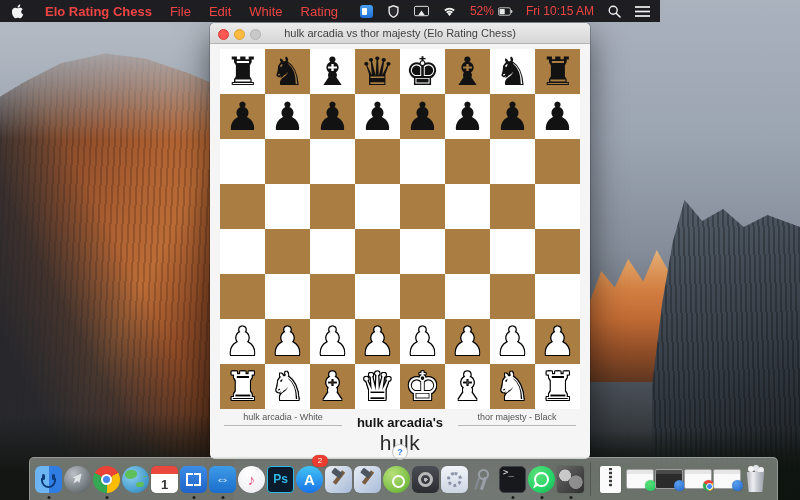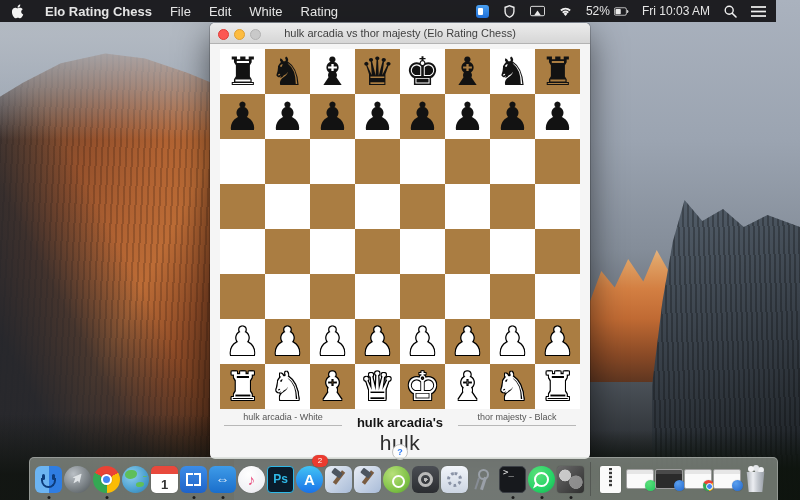--- a/index.html
+++ b/index.html
@@ -25,22 +25,22 @@
     background:linear-gradient(180deg,#ecd2b2 0%,#e0a468 18%,#d37f42 38%,#c06a33 58%,#8a4a26 82%,#5f3620 100%);}
   .wp-right-cliff{position:absolute;left:652px;top:200px;right:0;bottom:0;
     clip-path:polygon(22% 0,34% 7%,48% 3%,62% 9%,78% 5%,100% 9%,100% 100%,0 100%,0 62%,7% 34%,14% 14%);
     background:
       repeating-linear-gradient(88deg,rgba(0,0,0,0.25) 0 2px,rgba(0,0,0,0) 2px 5px),
       linear-gradient(160deg,#55606c 0%,#434c56 28%,#333a42 55%,#23282d 80%,#181b1e 100%);}
   .wp-right-forest{position:absolute;left:540px;right:0;bottom:0;height:70px;
     background:linear-gradient(180deg,rgba(18,24,18,0) 0%,rgba(14,20,14,0.95) 55%);}
 
   
-  .menubar{position:absolute;left:0;top:0;width:776px;height:22px;z-index:50;
-    background:rgba(24,24,27,0.96);display:flex;align-items:center;color:#e5e5e5;font-size:13px;}
+  .menubar{position:absolute;left:0;top:0;width:660px;height:22px;z-index:50;
+    background:rgba(24,24,27,0.96);display:flex;align-items:center;color:#ef4444;font-size:13px;}
   .menubar .left{display:flex;align-items:center;gap:18px;padding-left:12px;}
   .menubar .appname{font-weight:bold;margin-left:2px;}
   .menubar .right{margin-left:auto;display:flex;align-items:center;gap:13px;padding-right:10px;font-size:12px;}
   .mb-item{cursor:default;}
   .apple-ic{width:13px;height:15px;display:block;fill:#f3f3f3;}
   .st-ic{width:15px;height:13px;display:block;}
   .blue-app{width:13px;height:13px;border-radius:3px;background:linear-gradient(180deg,#4aa0f0,#1f6fd8);position:relative;}
   .blue-app::after{content:"";position:absolute;left:2px;top:3px;width:5px;height:7px;background:#fff;border-radius:1px;}
   .batt-wrap{display:flex;align-items:center;gap:4px;}
 
@@ -196,21 +196,21 @@
         <path d="M2.4 4.2a8.6 8.6 0 0111.2 0l-1.3 1.5a6.7 6.7 0 00-8.6 0L2.4 4.2z" fill="#f0f0f0"></path>
       </svg>
       <span class="batt-wrap">
         <span>52%</span>
         <svg class="st-ic" viewBox="0 0 20 11">
           <rect x="0.5" y="0.5" width="16" height="10" rx="2" fill="none" stroke="#e9e9e9"></rect>
           <rect x="2" y="2" width="7" height="7" rx="1" fill="#e9e9e9"></rect>
           <path d="M17.5 3.5v4c1 0 1.8-.8 1.8-2s-.8-2-1.8-2z" fill="#e9e9e9"></path>
         </svg>
       </span>
-      <span>Fri 10:03 AM</span>
+      <span>Fri 10:15 AM</span>
       <svg class="st-ic" viewBox="0 0 13 13">
         <circle cx="5.2" cy="5.2" r="4" fill="none" stroke="#f0f0f0" stroke-width="1.4"></circle>
         <line x1="8.2" y1="8.2" x2="12" y2="12" stroke="#f0f0f0" stroke-width="1.6" stroke-linecap="round"></line>
       </svg>
       <svg class="st-ic" viewBox="0 0 14 11">
         <rect x="0" y="0.5" width="14" height="1.6" fill="#f0f0f0"></rect>
         <rect x="0" y="4.7" width="14" height="1.6" fill="#f0f0f0"></rect>
         <rect x="0" y="8.9" width="14" height="1.6" fill="#f0f0f0"></rect>
       </svg>
     </div>

